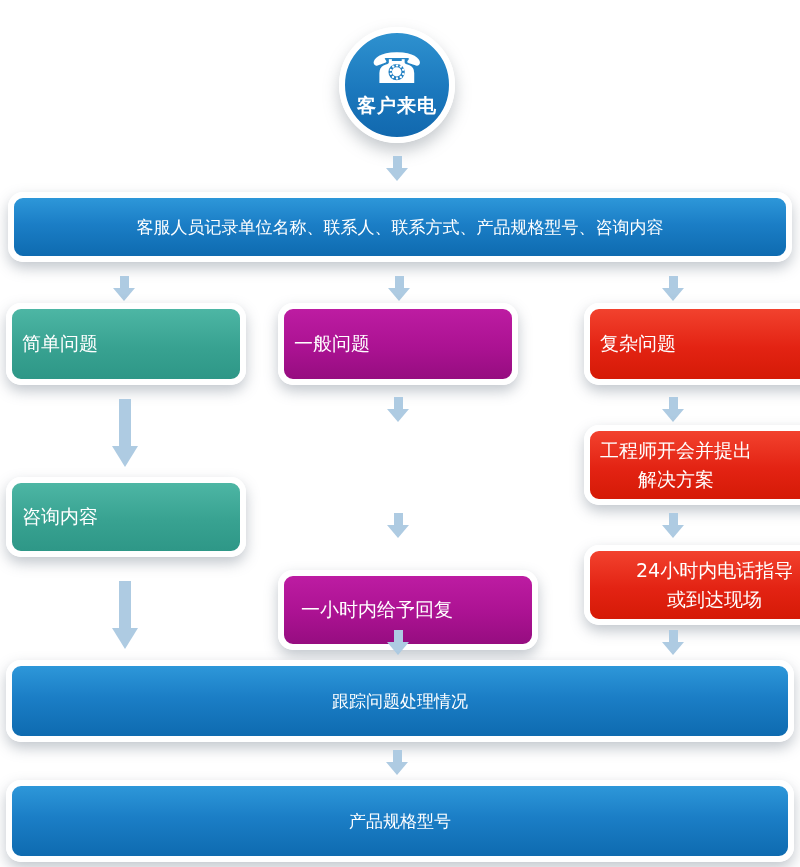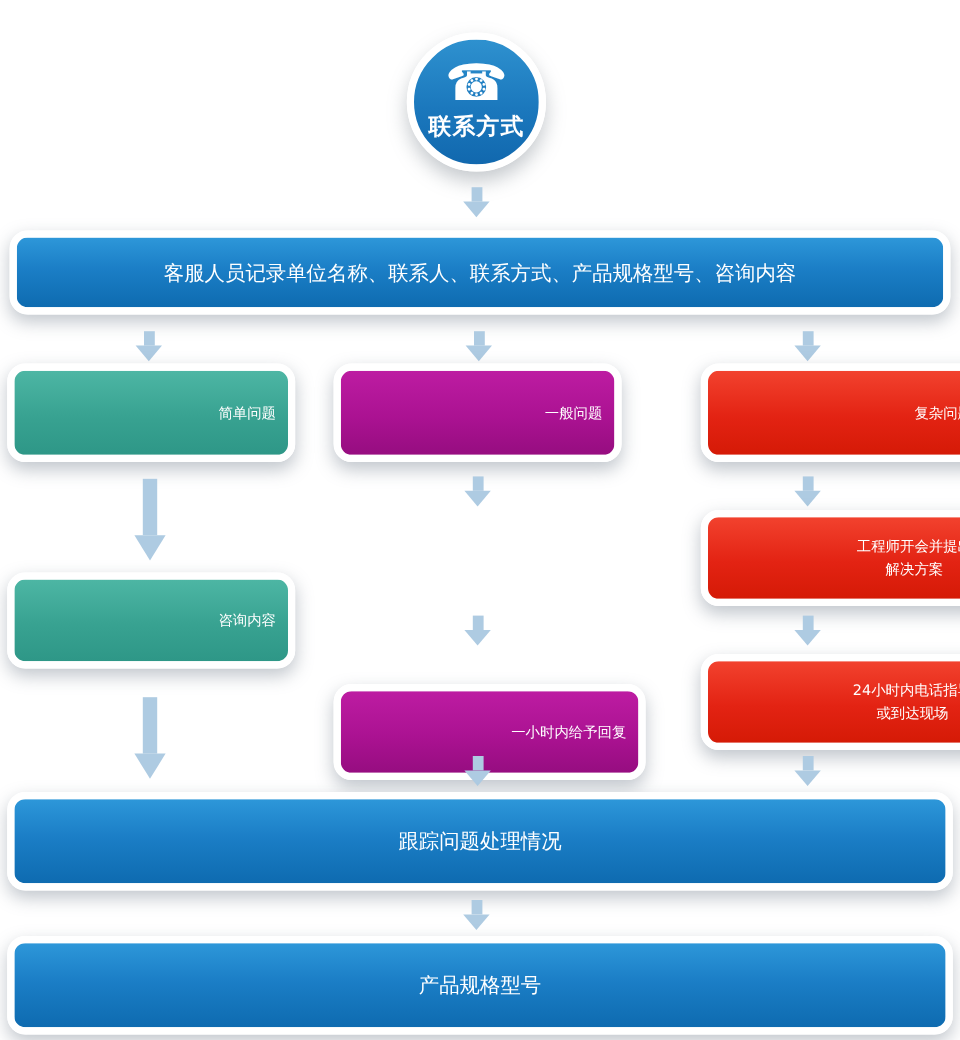--- a/index.html
+++ b/index.html
@@ -28,22 +28,22 @@
     color:#ffffff; font-size:17px; text-align:center;
   }
   .bar-record  { left:8px;  top:192px; width:784px; height:70px; }
   .bar-track   { left:6px;  top:660px; width:788px; height:82px; }
   .bar-archive { left:6px;  top:780px; width:788px; height:82px; }
 
   
   .node {
     position:absolute; box-sizing:border-box; border:6px solid #ffffff; border-radius:15px;
     box-shadow:0 6px 14px rgba(120,130,145,.45);
-    display:flex; align-items:center; justify-content:flex-end;
-    color:#ffffff; font-size:12px; text-align:center; line-height:1.55; padding:0 10px;
+    display:flex; align-items:center; justify-content:flex-start;
+    color:#ffffff; font-size:19px; text-align:center; line-height:1.55; padding:0 10px;
   }
   .node span { white-space:pre-line; }
   .teal    { background:linear-gradient(180deg,#4db6a4 0%,#38a291 55%,#2e9787 100%); }
   .magenta { background:linear-gradient(180deg,#bd1ca2 0%,#ab1292 55%,#960d80 100%);font-family:Liberation Serif, serif; }
   .red     { background:linear-gradient(180deg,#f2422e 0%,#e32313 55%,#d51a06 100%);margin-left:32px; }
 
   .n-simple   { left:6px;   top:303px; width:240px; height:82px; }
   .n-general  { left:278px; top:303px; width:240px; height:82px; }
   .n-complex  { left:552px; top:303px; width:242px; height:82px; }
   .n-onsite   { left:6px;   top:477px; width:240px; height:80px; }
@@ -61,21 +61,21 @@
   .arrow.long  .stem { width:12px; height:47px; }
   .arrow.long  .head { border-width:21px 13px 0 13px; }
 </style>
 </head>
 <body>
 
 <div class="canvas">
 
   <div class="circle">
     <div class="phone-glyph">☎</div>
-    <div class="circle-label">联系方式</div>
+    <div class="circle-label">客户来电</div>
   </div>
 
   <div class="arrow small" style="left:386px; top:156px;">
     <div class="stem"></div>
       <div class="head"></div>
   </div>
 
   <div class="wbar bar-record">
     <span>客服人员记录单位名称、联系人、联系方式、产品规格型号、咨询内容</span>
   </div>

